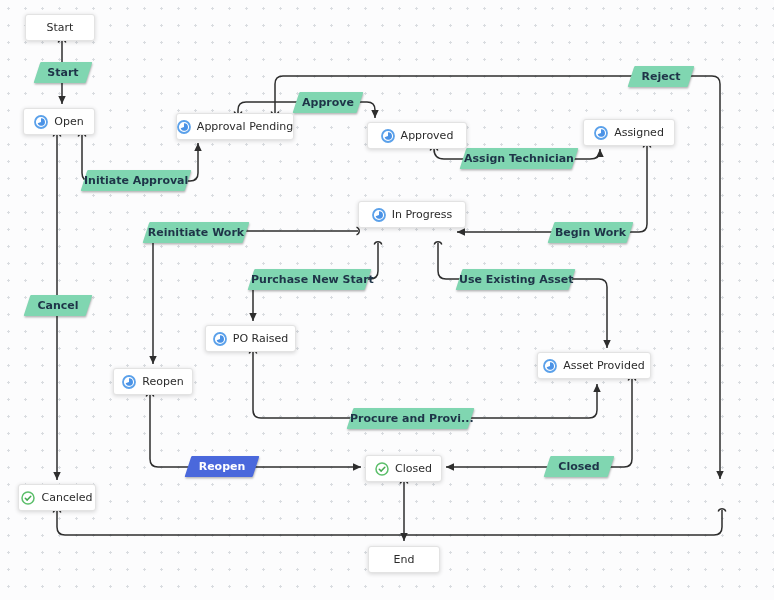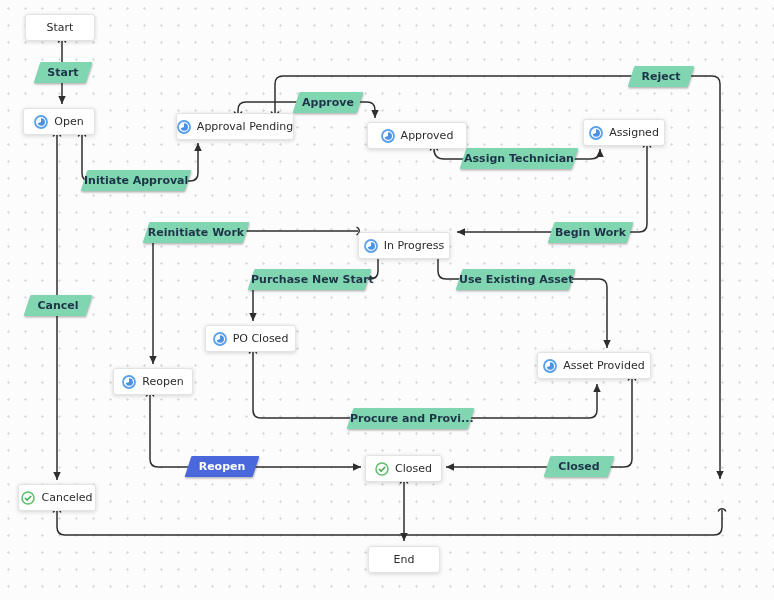--- a/index.html
+++ b/index.html
@@ -87,42 +87,42 @@
   </div>
 
   <div class="node" style="left:367px;top:122px;width:100px">
     <svg class="ic" width="14" height="14" viewBox="0 0 14 14">
         <circle cx="7" cy="7" r="6" fill="#fff" stroke="#5ba1ea" stroke-width="1.8"></circle>
         <path d="M7,7 L7,3.2 A3.8,3.8 0 1 1 3.6,8.3 Z" fill="#4a92e6"></path>
       </svg>
     <span>Approved</span>
   </div>
 
-  <div class="node" style="left:583px;top:119px;width:82px">
+  <div class="node" style="left:583px;top:119px;width:92px">
     <svg class="ic" width="14" height="14" viewBox="0 0 14 14">
         <circle cx="7" cy="7" r="6" fill="#fff" stroke="#5ba1ea" stroke-width="1.8"></circle>
         <path d="M7,7 L7,3.2 A3.8,3.8 0 1 1 3.6,8.3 Z" fill="#4a92e6"></path>
       </svg>
     <span>Assigned</span>
   </div>
 
-  <div class="node" style="left:358px;top:232px;width:92px">
+  <div class="node" style="left:358px;top:201px;width:108px">
     <svg class="ic" width="14" height="14" viewBox="0 0 14 14">
         <circle cx="7" cy="7" r="6" fill="#fff" stroke="#5ba1ea" stroke-width="1.8"></circle>
         <path d="M7,7 L7,3.2 A3.8,3.8 0 1 1 3.6,8.3 Z" fill="#4a92e6"></path>
       </svg>
     <span>In Progress</span>
   </div>
 
   <div class="node" style="left:205px;top:325px;width:91px">
     <svg class="ic" width="14" height="14" viewBox="0 0 14 14">
         <circle cx="7" cy="7" r="6" fill="#fff" stroke="#5ba1ea" stroke-width="1.8"></circle>
         <path d="M7,7 L7,3.2 A3.8,3.8 0 1 1 3.6,8.3 Z" fill="#4a92e6"></path>
       </svg>
-    <span>PO Closed</span>
+    <span>PO Raised</span>
   </div>
 
   <div class="node" style="left:537px;top:352px;width:114px">
     <svg class="ic" width="14" height="14" viewBox="0 0 14 14">
         <circle cx="7" cy="7" r="6" fill="#fff" stroke="#5ba1ea" stroke-width="1.8"></circle>
         <path d="M7,7 L7,3.2 A3.8,3.8 0 1 1 3.6,8.3 Z" fill="#4a92e6"></path>
       </svg>
     <span>Asset Provided</span>
   </div>
 

